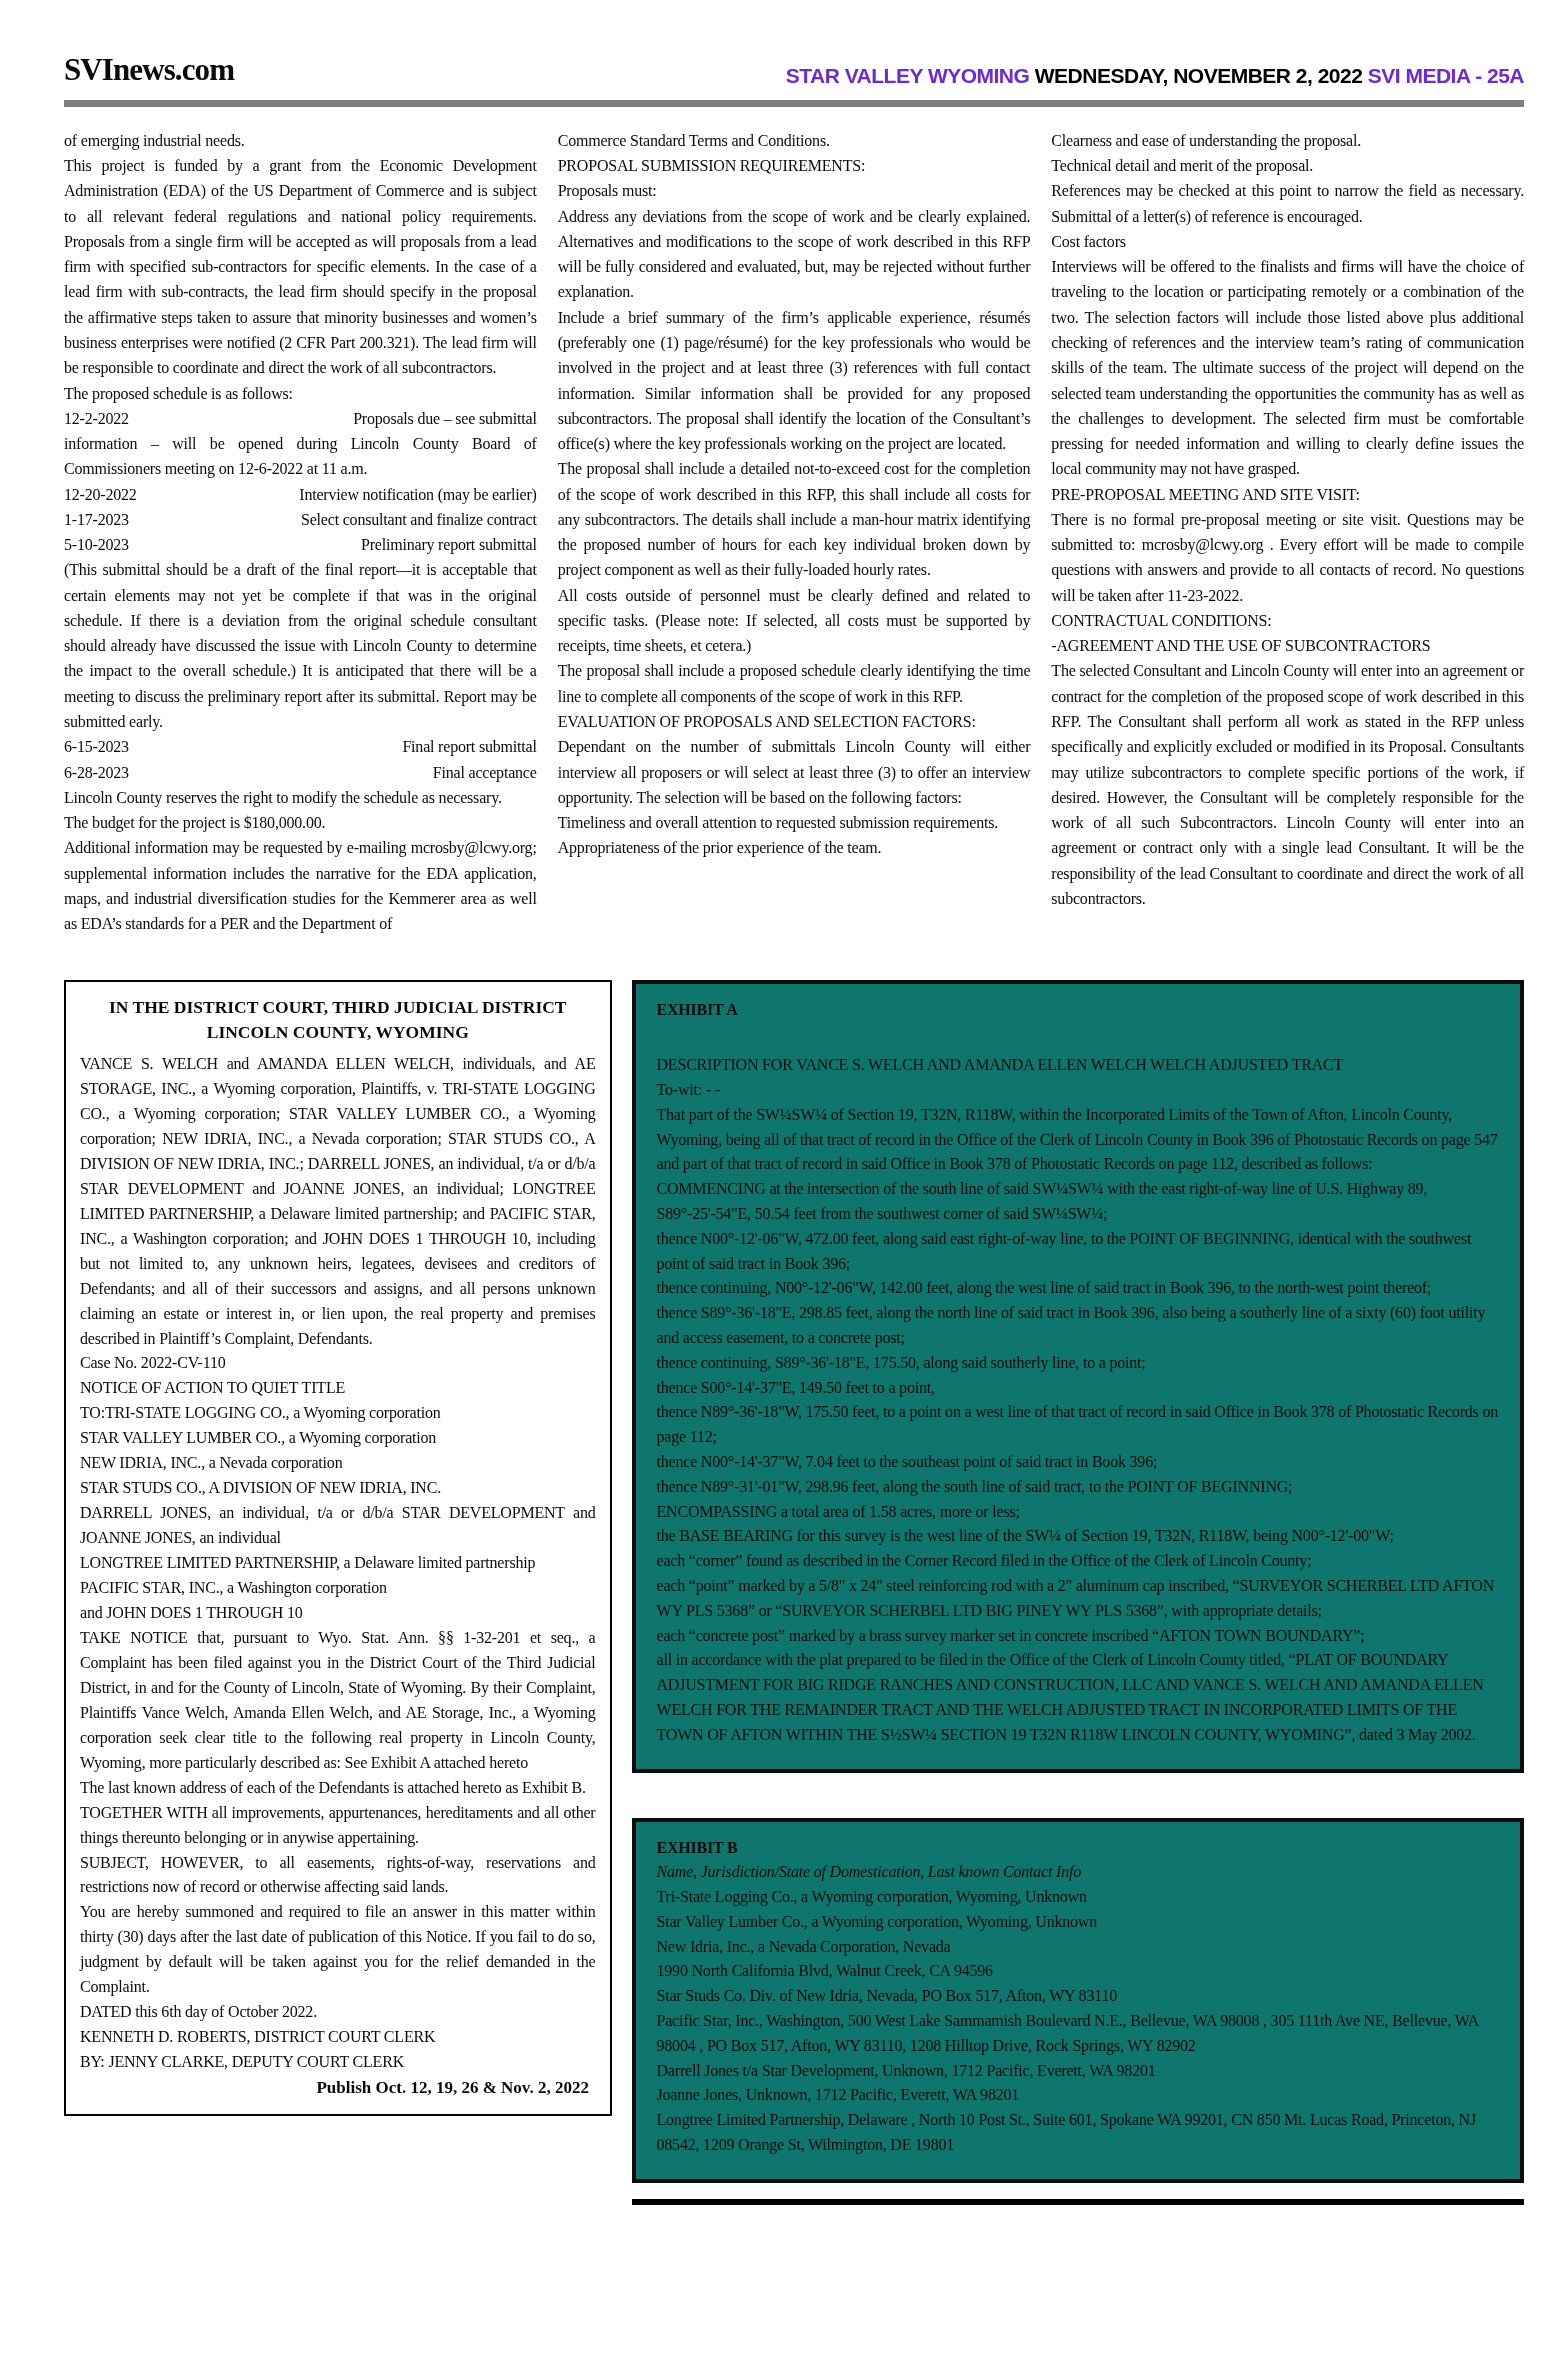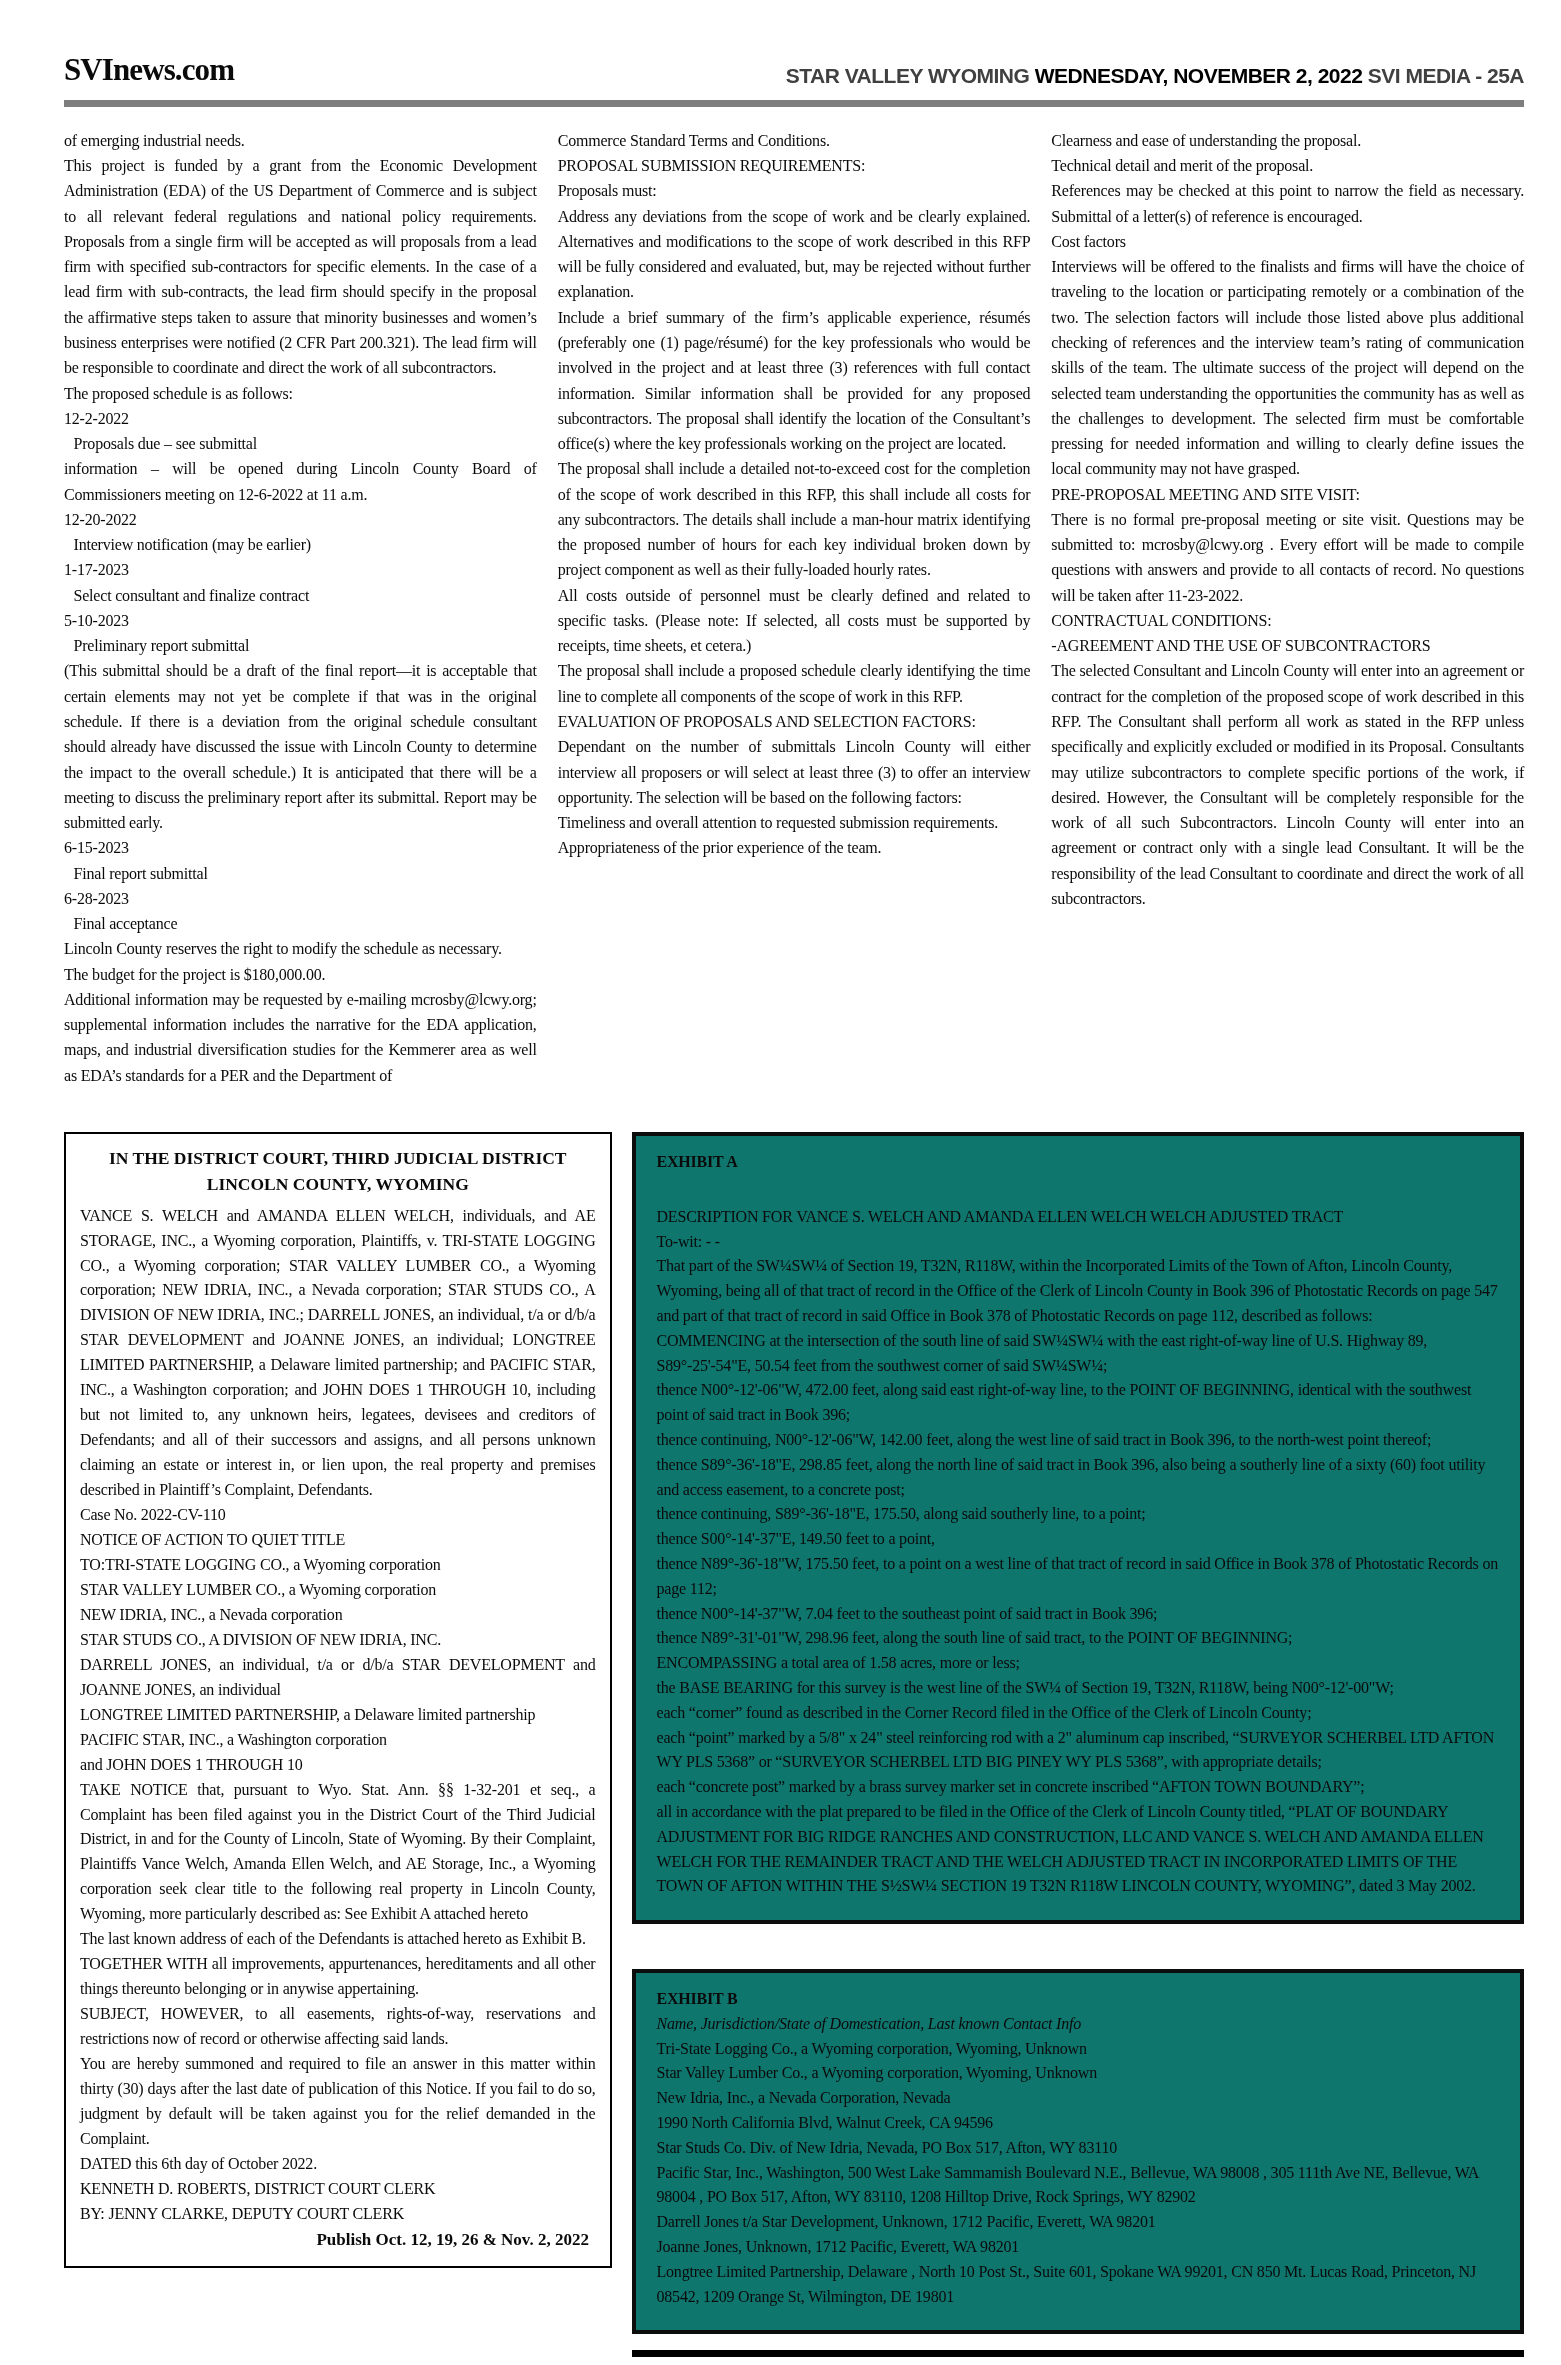--- a/index.html
+++ b/index.html
@@ -12,28 +12,28 @@
   
   .masthead{display:flex;justify-content:space-between;align-items:flex-end;}
   .site-name{
     font-size:31px;font-weight:bold;letter-spacing:-0.9px;
     font-family:"Liberation Serif", serif;
   }
   .mast-right{
     font-family:"Liberation Sans", sans-serif;font-weight:bold;
     font-size:21px;letter-spacing:-0.5px;white-space:nowrap;
   }
-  .mast-right .gray{color:#404040;}
+  .mast-right .gray{color:#6d28d9;}
   .mast-right .black{color:#000;}
   .mast-rule{height:6.6px;background:#7e7e7e;margin-top:12.3px;}
   
   .columns{display:flex;gap:21px;margin-top:21px;}
   .col{flex:1 1 0;}
   .col p{margin:0;font-size:16px;line-height:1.58;letter-spacing:-0.2px;text-align:justify;}
-  .sched-row{display:flex;justify-content:space-between;font-size:16px;line-height:1.58;letter-spacing:-0.2px;flex-direction:column;}
+  .sched-row{display:flex;justify-content:space-between;font-size:16px;line-height:1.58;letter-spacing:-0.2px;}
   .sched-date{white-space:nowrap;}
   .sched-desc{white-space:nowrap;margin-left:9.5px;}
   
   .legals{display:flex;gap:20px;margin-top:44px;align-items:flex-start;}
   .court-box{
     width:37.5%;border:2.4px solid #000;padding:12.3px 14px 16px 14px;box-sizing:border-box;
   }
   .court-title{font-size:17.5px;font-weight:bold;text-align:center;line-height:1.45;margin:0;}
   .court-box .body{margin-top:6.6px;}
   .court-box .body p{margin:0;font-size:16px;line-height:1.56;letter-spacing:-0.2px;text-align:justify;}

